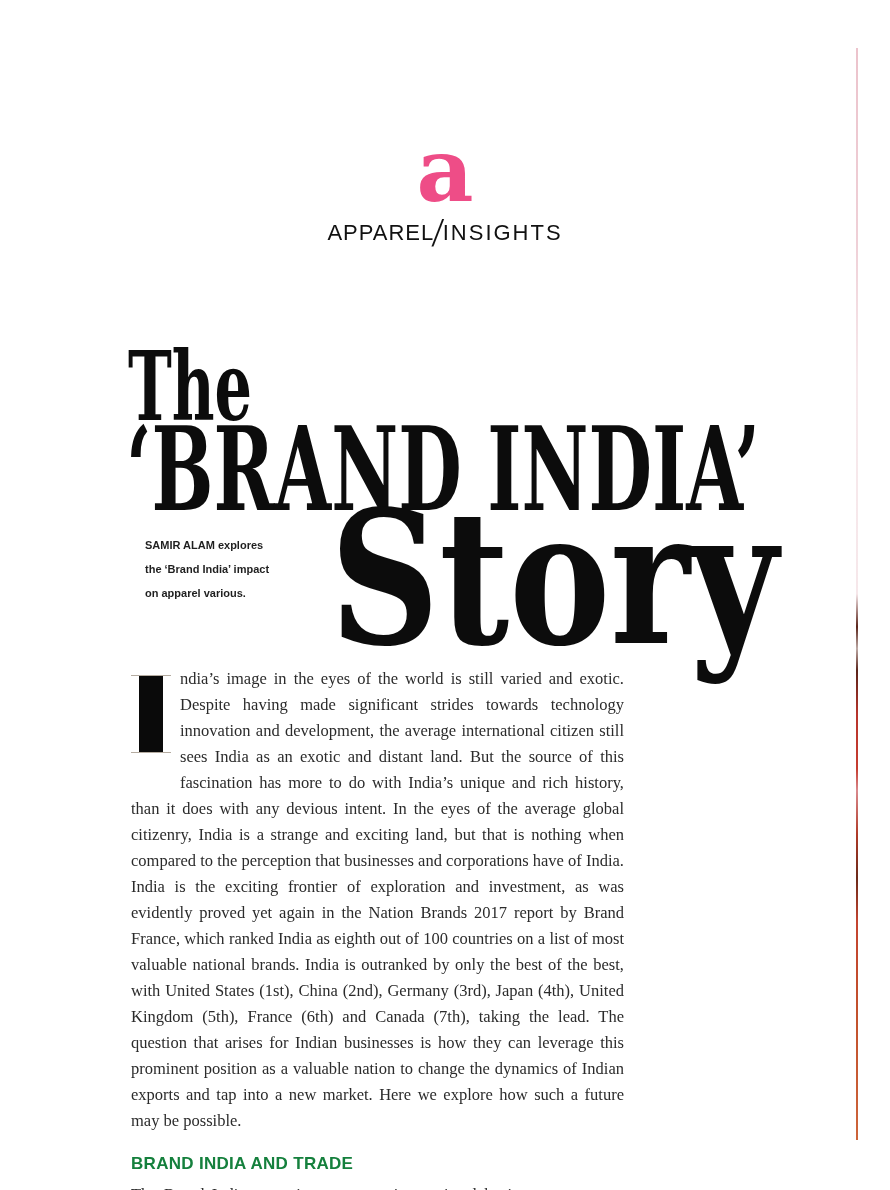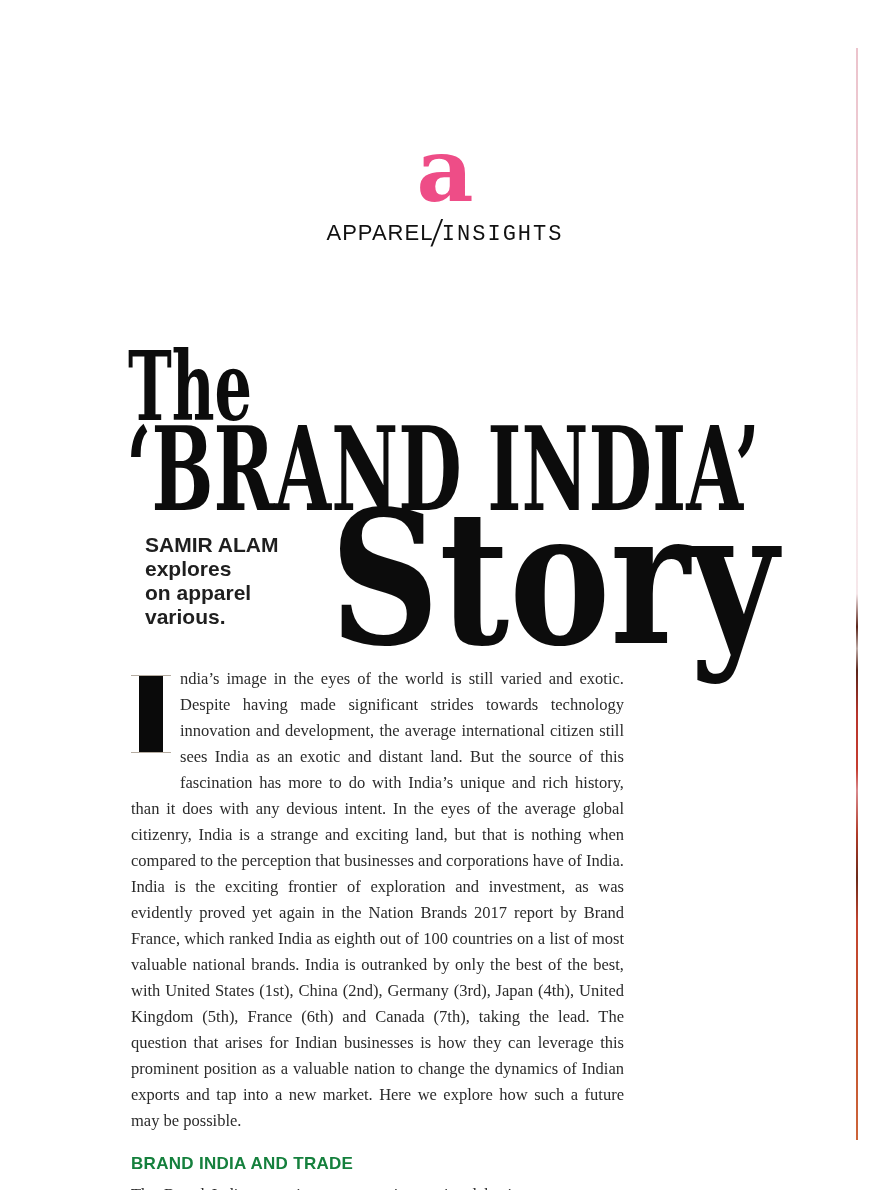--- a/index.html
+++ b/index.html
@@ -40,21 +40,21 @@
   .wordmark .wm-slash {
     font-family: "DejaVu Serif", serif;
     font-style: italic;
     font-weight: 200;
     font-size: 34px;
     vertical-align: -4px;
     display: inline-block;
     transform: scaleX(0.75);
     margin: 0 -2px;
   }
-  .wordmark .wm-serif { font-family: Liberation Mono, monospace; letter-spacing: 2px; text-align: right; }
+  .wordmark .wm-serif { font-family: Liberation Sans, sans-serif; letter-spacing: 2px; text-align: right; }
 
   
   .title-svg {
     position: absolute;
     top: 330px; left: 0;
     overflow: visible;
   }
   .title-svg text {
     font-family: "DejaVu Serif", serif;
     font-weight: 700;
@@ -64,21 +64,21 @@
   .t-line2 { font-size: 116px; }
   .t-line3 { font-size: 186px; }
 
   
   .byline {
     position: absolute;
     top: 533px; left: 145px;
     width: 190px;
     font-family: "Liberation Sans", sans-serif;
     font-weight: 700;
-    font-size: 21px;
+    font-size: 11px;
     line-height: 24px;
     color: #1f1f1f;
   }
   .byline span { display: block; }
 
   
   .article {
     position: absolute;
     top: 666px; left: 131px;
     width: 493px;
@@ -192,20 +192,21 @@
   </div>
 
   <svg class="title-svg" width="890" height="380" viewBox="0 0 890 380">
     <text class="t-line1" x="128" y="90" textLength="124" lengthAdjust="spacingAndGlyphs">The</text>
     <text class="t-line2" x="126" y="180" textLength="634" lengthAdjust="spacingAndGlyphs">‘BRAND INDIA’</text>
     <text class="t-line3" x="330" y="313" textLength="448" lengthAdjust="spacingAndGlyphs">Story</text>
   </svg>
 
   <div class="byline">
     <span>SAMIR ALAM explores</span>
+    <span>the ‘Brand India’ impact</span>
     <span>on apparel various.</span>
   </div>
 
   <div class="article">
     <div class="dropcap" aria-label="I">
       <div class="dc-rule top"></div>
       <div class="dc-bar"></div>
       <div class="dc-rule"></div>
     </div>
     <span>ndia’s image in the eyes of the world is still varied and exotic. Despite having made significant strides towards technology innovation and development, the average international citizen still sees India as an exotic and distant land. But the source of this fascination has more to do with India’s unique and rich history, than it does with any devious intent. In the eyes of the average global citizenry, India is a strange and exciting land, but that is nothing when compared to the perception that businesses and corporations have of India. India is the exciting frontier of exploration and investment, as was evidently proved yet again in the Nation Brands 2017 report by Brand France, which ranked India as eighth out of 100 countries on a list of most valuable national brands. India is outranked by only the best of the best, with United States (1st), China (2nd), Germany (3rd), Japan (4th), United Kingdom (5th), France (6th) and Canada (7th), taking the lead. The question that arises for Indian businesses is how they can leverage this prominent position as a valuable nation to change the dynamics of Indian exports and tap into a new market. Here we explore how such a future may be possible.</span>

